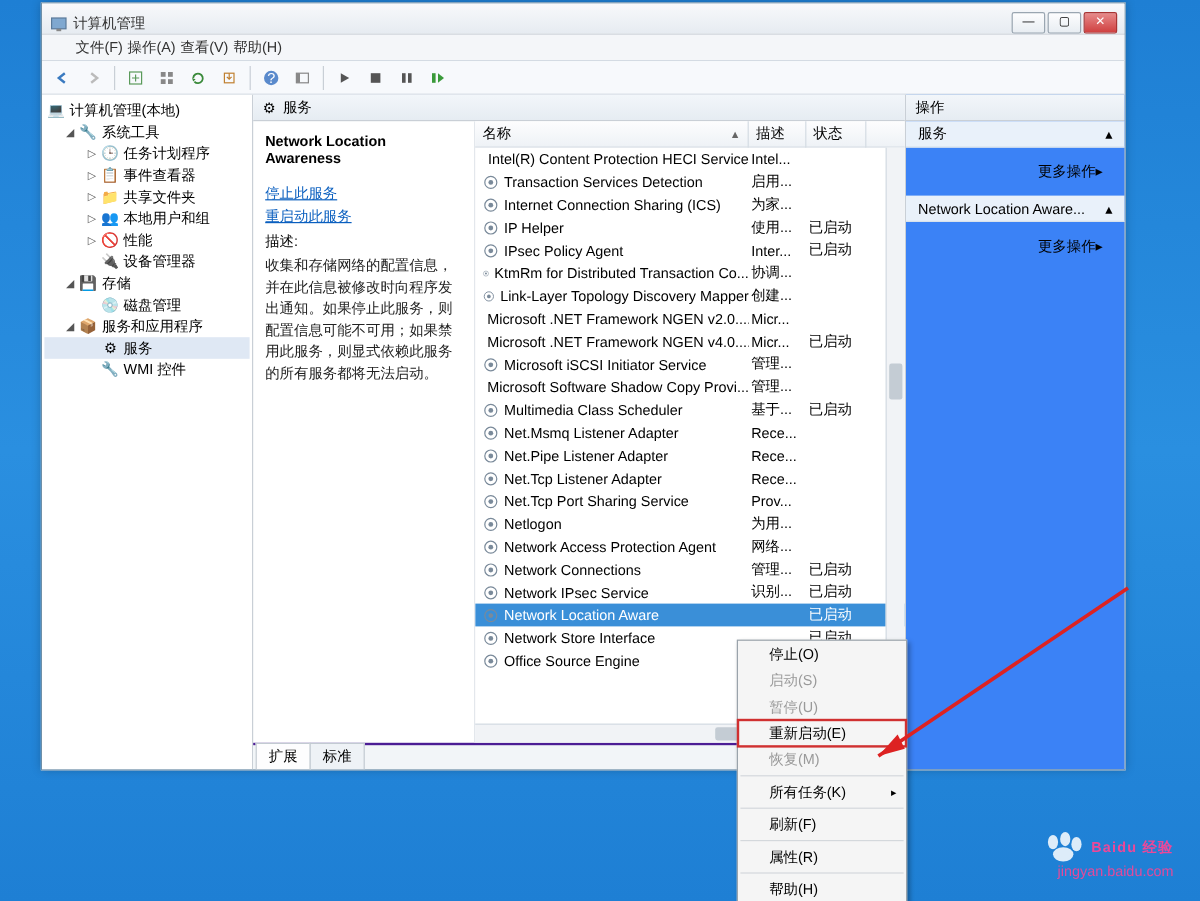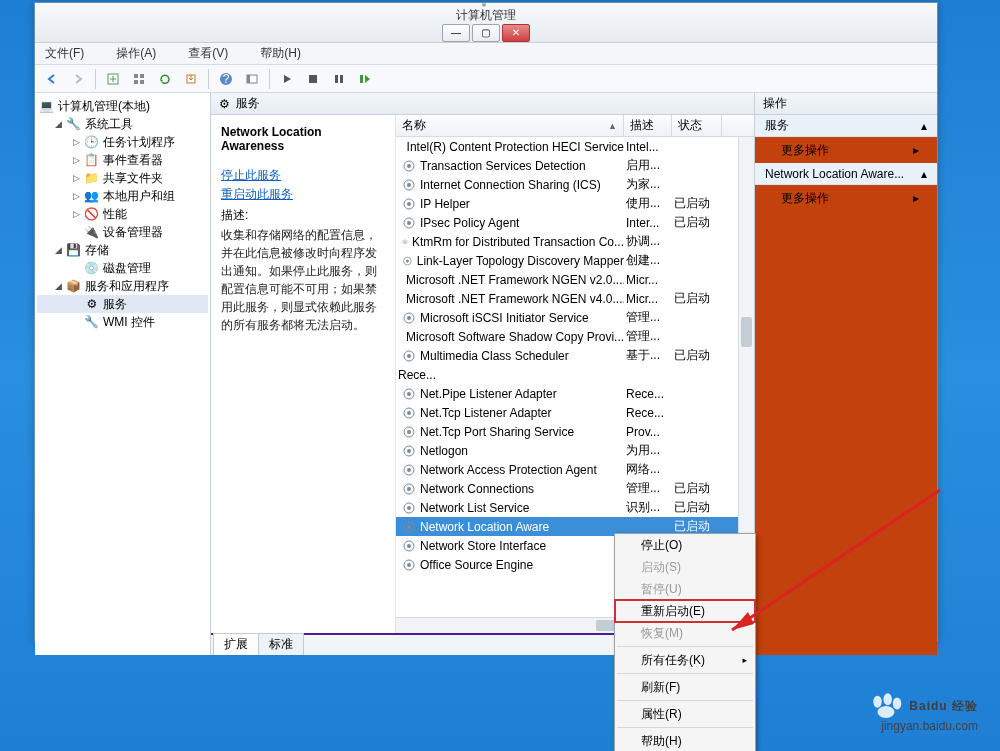--- a/index.html
+++ b/index.html
@@ -1,24 +1,24 @@
 <!DOCTYPE html>
 <html><head>
 <meta charset="utf-8">
 <style>
 * { box-sizing: border-box; margin: 0; padding: 0; font-family: "Microsoft YaHei", "Segoe UI", Tahoma, sans-serif; font-size: 12px; }
 body { width: 1000px; height: 751px; background: linear-gradient(180deg, #1e7fd4 0%, #2a8fe0 50%, #1e7fd4 100%); position: relative; overflow: hidden; }
 .window { position: absolute; left: 34px; top: 2px; width: 904px; height: 640px; background: #fff; border: 1px solid #6e8fa8; box-shadow: 0 0 8px rgba(0,0,0,.25); }
-.titlebar { height: 40px; background: linear-gradient(#f8f9fb,#e6ebf1); display: flex; align-items: center; padding: 0 6px; border-bottom: 1px solid #c9cfd6; flex-direction: column; }
+.titlebar { height: 26px; background: linear-gradient(#f8f9fb,#e6ebf1); display: flex; align-items: flex-end; padding: 0 6px; border-bottom: 1px solid #c9cfd6; }
 .titlebar svg { width: 16px; height: 16px; margin-right: 4px; }
 .titlebar .title { flex: 1; color: #333; }
 .win-btns { display: flex; gap: 2px; }
 .win-btns .wb { width: 28px; height: 18px; border: 1px solid #9aa6b1; border-radius: 2px; display: flex; align-items: center; justify-content: center; background: linear-gradient(#fdfdfe,#e8edf2); font-size: 10px; line-height: 1; }
 .win-btns .wb.close { background: linear-gradient(#e78b8b,#cf4040); border-color: #a83434; color: #fff; }
-.menubar { height: 22px; display: flex; align-items: center; gap: 32px; padding: 0 10px; border-bottom: 1px solid #d4dbe3; background: #f4f6f9; }
+.menubar { height: 22px; display: flex; align-items: center; gap: 4px; padding: 0 28px; border-bottom: 1px solid #d4dbe3; background: #f4f6f9; }
 .menubar span { color: #333; }
 .toolbar { height: 28px; display: flex; align-items: center; gap: 4px; padding: 0 6px; border-bottom: 1px solid #d4dbe3; background: #f7f9fc; }
 .toolbar .tb { width: 22px; height: 22px; display: flex; align-items: center; justify-content: center; border: 1px solid transparent; }
 .toolbar .sep { width: 1px; height: 20px; background: #c9cfd6; margin: 0 2px; }
 .content { display: flex; height: calc(100% - 76px); }
 .tree { width: 176px; border-right: 1px solid #c9cfd6; padding: 4px 2px; background: #fff; overflow: hidden; }
 .tnode { display: flex; align-items: center; height: 18px; padding-left: 2px; }
 .tnode .exp { width: 11px; height: 11px; display: inline-flex; align-items: center; justify-content: center; margin-right: 2px; font-size: 9px; color: #555; }
 .tnode .ic { width: 16px; height: 16px; margin-right: 3px; display: inline-flex; align-items: center; justify-content: center; }
 .tnode.lv1 { padding-left: 16px; } .tnode.lv2 { padding-left: 34px; }
@@ -42,32 +42,32 @@
 .row .rd { width: 48px; padding-left: 2px; overflow: hidden; white-space: nowrap; }
 .row .rs { width: 50px; padding-left: 2px; }
 .row .gear { width: 14px; height: 14px; }
 .vscroll { position: absolute; right: 0; top: 22px; bottom: 0; width: 16px; background: #f1f3f6; border-left: 1px solid #d4dbe3; }
 .vscroll .thumb { position: absolute; left: 2px; right: 2px; top: 180px; height: 30px; background: #c4ccd4; border-radius: 2px; }
 .tabs { height: 22px; display: flex; align-items: flex-end; padding-left: 2px; border-top: 2px solid #4c1d95; background: #f2f5f8; }
 .tabs .tab { padding: 2px 10px; border: 1px solid #c2cad2; border-bottom: none; background: #fdfdfe; margin-right: -1px; }
 .tabs .tab.inactive { background: #eef2f6; }
 .hscroll { height: 16px; background: #f1f3f6; border-top: 1px solid #d4dbe3; position: relative; }
 .hscroll .hthumb { position: absolute; top: 2px; bottom: 2px; left: 200px; width: 80px; background: #c4ccd4; border-radius: 2px; }
-.actions { width: 182px; background: #c2410c; }
+.actions { width: 182px; background: #3b82f6; }
 .act-head { height: 22px; background: linear-gradient(#f2f6fa,#e6ecf2); display: flex; align-items: center; padding: 0 8px; border-bottom: 1px solid #c9cfd6; }
 .act-sec { height: 22px; background: #e9f1fa; display: flex; align-items: center; padding: 0 10px; border-bottom: 1px solid #d8e2ec; justify-content: space-between; }
-.act-item { height: 26px; display: flex; align-items: center; justify-content: space-between; padding: 0 18px 0 26px; }
+.act-item { height: 40px; display: flex; align-items: center; justify-content: flex-end; padding: 0 18px 0 26px; }
 .context-menu { position: absolute; left: 614px; top: 533px; width: 142px; background: #f5f5f5; border: 1px solid #9aa3ab; box-shadow: 2px 2px 4px rgba(0,0,0,.3); z-index: 50; }
 .context-menu .mi { height: 22px; display: flex; align-items: center; padding: 0 10px 0 26px; position: relative; }
 .context-menu .mi.disabled { color: #9a9a9a; }
 .context-menu .mi.sep { height: 1px; background: #d4d8dc; margin: 2px 2px; padding: 0; }
 .context-menu .mi.hl { outline: 2px solid #d03030; outline-offset: -1px; }
 .context-menu .mi .arr { position: absolute; right: 8px; font-size: 9px; }
 .red-arrow { position: absolute; z-index: 60; pointer-events: none; }
-.watermark { position: absolute; right: 22px; bottom: 18px; color: #404040; text-align: right; z-index: 5; }
+.watermark { position: absolute; right: 22px; bottom: 18px; color: #ec4899; text-align: right; z-index: 5; }
 .watermark .big { font-size: 32px; font-weight: bold; letter-spacing: 1px; display: flex; align-items: center; gap: 6px; justify-content: flex-end; }
 .watermark .url { font-size: 12px; opacity: .95; }
 .paw { width: 34px; height: 26px; }
 </style>
 </head>
 <body>
 
 <div class="window">
 
   <div class="titlebar">
@@ -384,20 +384,27 @@
                   <svg class="gear" viewBox="0 0 14 14">
                     <circle cx="7" cy="7" r="5" fill="none" stroke="#7a8a9a" stroke-width="1"></circle>
                     <circle cx="7" cy="7" r="2" fill="#7a8a9a"></circle>
                   </svg>
                   <span>Multimedia Class Scheduler</span>
                 </div>
                 <div class="rd">基于...</div>
                 <div class="rs">已启动</div>
               </div>
               <div class="row">
+                <div class="rn">
+                  <svg class="gear" viewBox="0 0 14 14">
+                    <circle cx="7" cy="7" r="5" fill="none" stroke="#7a8a9a" stroke-width="1"></circle>
+                    <circle cx="7" cy="7" r="2" fill="#7a8a9a"></circle>
+                  </svg>
+                  <span>Net.Msmq Listener Adapter</span>
+                </div>
                 <div class="rd">Rece...</div>
                 <div class="rs"></div>
               </div>
               <div class="row">
                 <div class="rn">
                   <svg class="gear" viewBox="0 0 14 14">
                     <circle cx="7" cy="7" r="5" fill="none" stroke="#7a8a9a" stroke-width="1"></circle>
                     <circle cx="7" cy="7" r="2" fill="#7a8a9a"></circle>
                   </svg>
                   <span>Net.Pipe Listener Adapter</span>
@@ -459,21 +466,21 @@
                 </div>
                 <div class="rd">管理...</div>
                 <div class="rs">已启动</div>
               </div>
               <div class="row">
                 <div class="rn">
                   <svg class="gear" viewBox="0 0 14 14">
                     <circle cx="7" cy="7" r="5" fill="none" stroke="#7a8a9a" stroke-width="1"></circle>
                     <circle cx="7" cy="7" r="2" fill="#7a8a9a"></circle>
                   </svg>
-                  <span>Network List Service</span>
+                  <span>Network IPsec Service</span>
                 </div>
                 <div class="rd">识别...</div>
                 <div class="rs">已启动</div>
               </div>
               <div class="row sel">
                 <div class="rn">
                   <svg class="gear" viewBox="0 0 14 14">
                     <circle cx="7" cy="7" r="5" fill="none" stroke="#7a8a9a" stroke-width="1"></circle>
                     <circle cx="7" cy="7" r="2" fill="#7a8a9a"></circle>
                   </svg>

